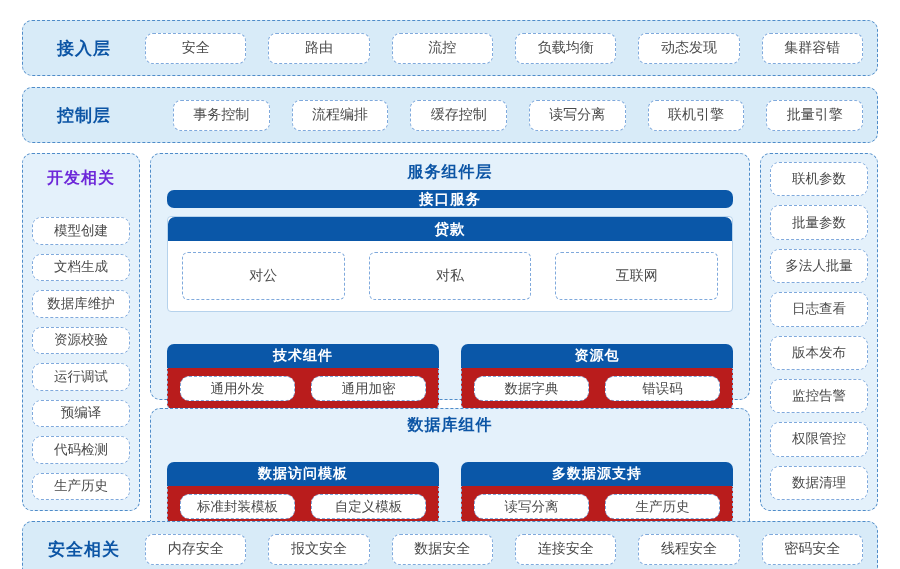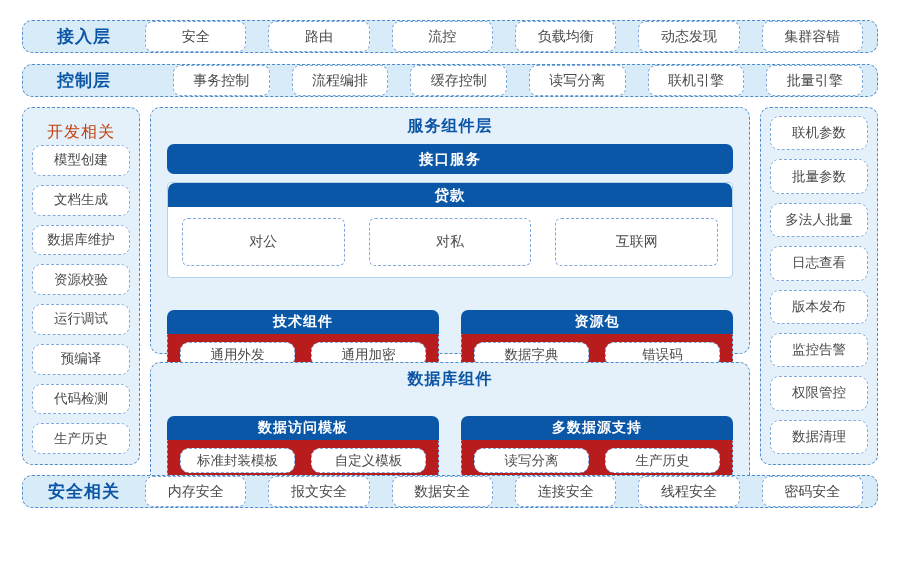--- a/index.html
+++ b/index.html
@@ -6,21 +6,21 @@
   body {
     width:900px; height:569px; overflow:hidden;
     font-family:"Liberation Sans","DejaVu Sans",sans-serif;
   }
   .page {
     box-sizing:border-box; width:900px; height:569px;
     padding:20px 22px 0; display:flex; flex-direction:column;
   }
   
   .hrow {
-    flex:none; height:33px; box-sizing:border-box;
+    flex:none; height:56px; box-sizing:border-box;
     display:flex; align-items:center;
     background:#d8ebf8; border:1px dashed #4f8cc9; border-radius:10px;
     padding:0 14px 0 0;
   }
   .hrow.mb11 { margin-bottom:11px; }
   .hrow.mb10 { margin-bottom:10px;gap:28px; }
   .rlabel {
     flex:none; width:122px; text-align:center;
     font-weight:bold; font-size:17px; color:#0c55a5; letter-spacing:1px;
   }
@@ -32,43 +32,43 @@
     font-size:14px; color:#4a4a4a;
   }
   
   .middle { flex:none; height:358px; display:flex; gap:10px; margin-bottom:10px; }
   .sidebar {
     flex:none; width:118px; box-sizing:border-box;
     background:#e4f1fb; border:1px dashed #4f8cc9; border-radius:10px;
     padding:8px 9px 10px; display:flex; flex-direction:column;
   }
   .sb-title {
-    flex:none; text-align:center; font-weight:normal; font-size:16px;
-    color:#c2410c; padding:6px 0 2px; letter-spacing:1px;
+    flex:none; text-align:center; font-weight:bold; font-size:16px;
+    color:#6d28d9; padding:6px 0 28px; letter-spacing:1px;
   }
   .sb-items { flex:1; display:flex; flex-direction:column; gap:9px; }
   .sb-item {
     flex:1; background:#ffffff; border:1px dashed #7fa9dc; border-radius:9px;
     display:flex; align-items:center; justify-content:center;
     font-size:13.5px; color:#4a4a4a;
   }
   .center { flex:1; display:flex; flex-direction:column; gap:8px; min-width:0; }
   .panel {
     box-sizing:border-box; background:#e4f1fb;
     border:1px dashed #4f8cc9; border-radius:10px;
   }
   .panel-svc { flex:none; height:247px; padding:5px 16px 10px; display:flex; flex-direction:column; }
   .panel-db  { flex:1; padding:3px 16px 8px; display:flex; flex-direction:column; }
   .p-title {
     flex:none; text-align:center; font-weight:bold; font-size:16px;
     color:#0c55a5; padding:3px 0 7px; letter-spacing:1px;
   }
   .panel-db .p-title { padding:3px 0 6px; }
   .ifc-bar {
-    flex:none; height:30px; background:#0a57a8; border-radius:7px;
+    flex:none; height:18px; background:#0a57a8; border-radius:7px;
     color:#ffffff; font-weight:bold; font-size:14.5px;
     display:flex; align-items:center; justify-content:center;
     margin-bottom:8px; letter-spacing:1px;
   }
   .loan-group {
     flex:none; background:#ffffff; border:1px solid #b5d2ec;
     border-radius:4px; margin-bottom:12px;
   }
   .loan-header {
     height:24px; background:#0a57a8; border-radius:7px 7px 0 0;

